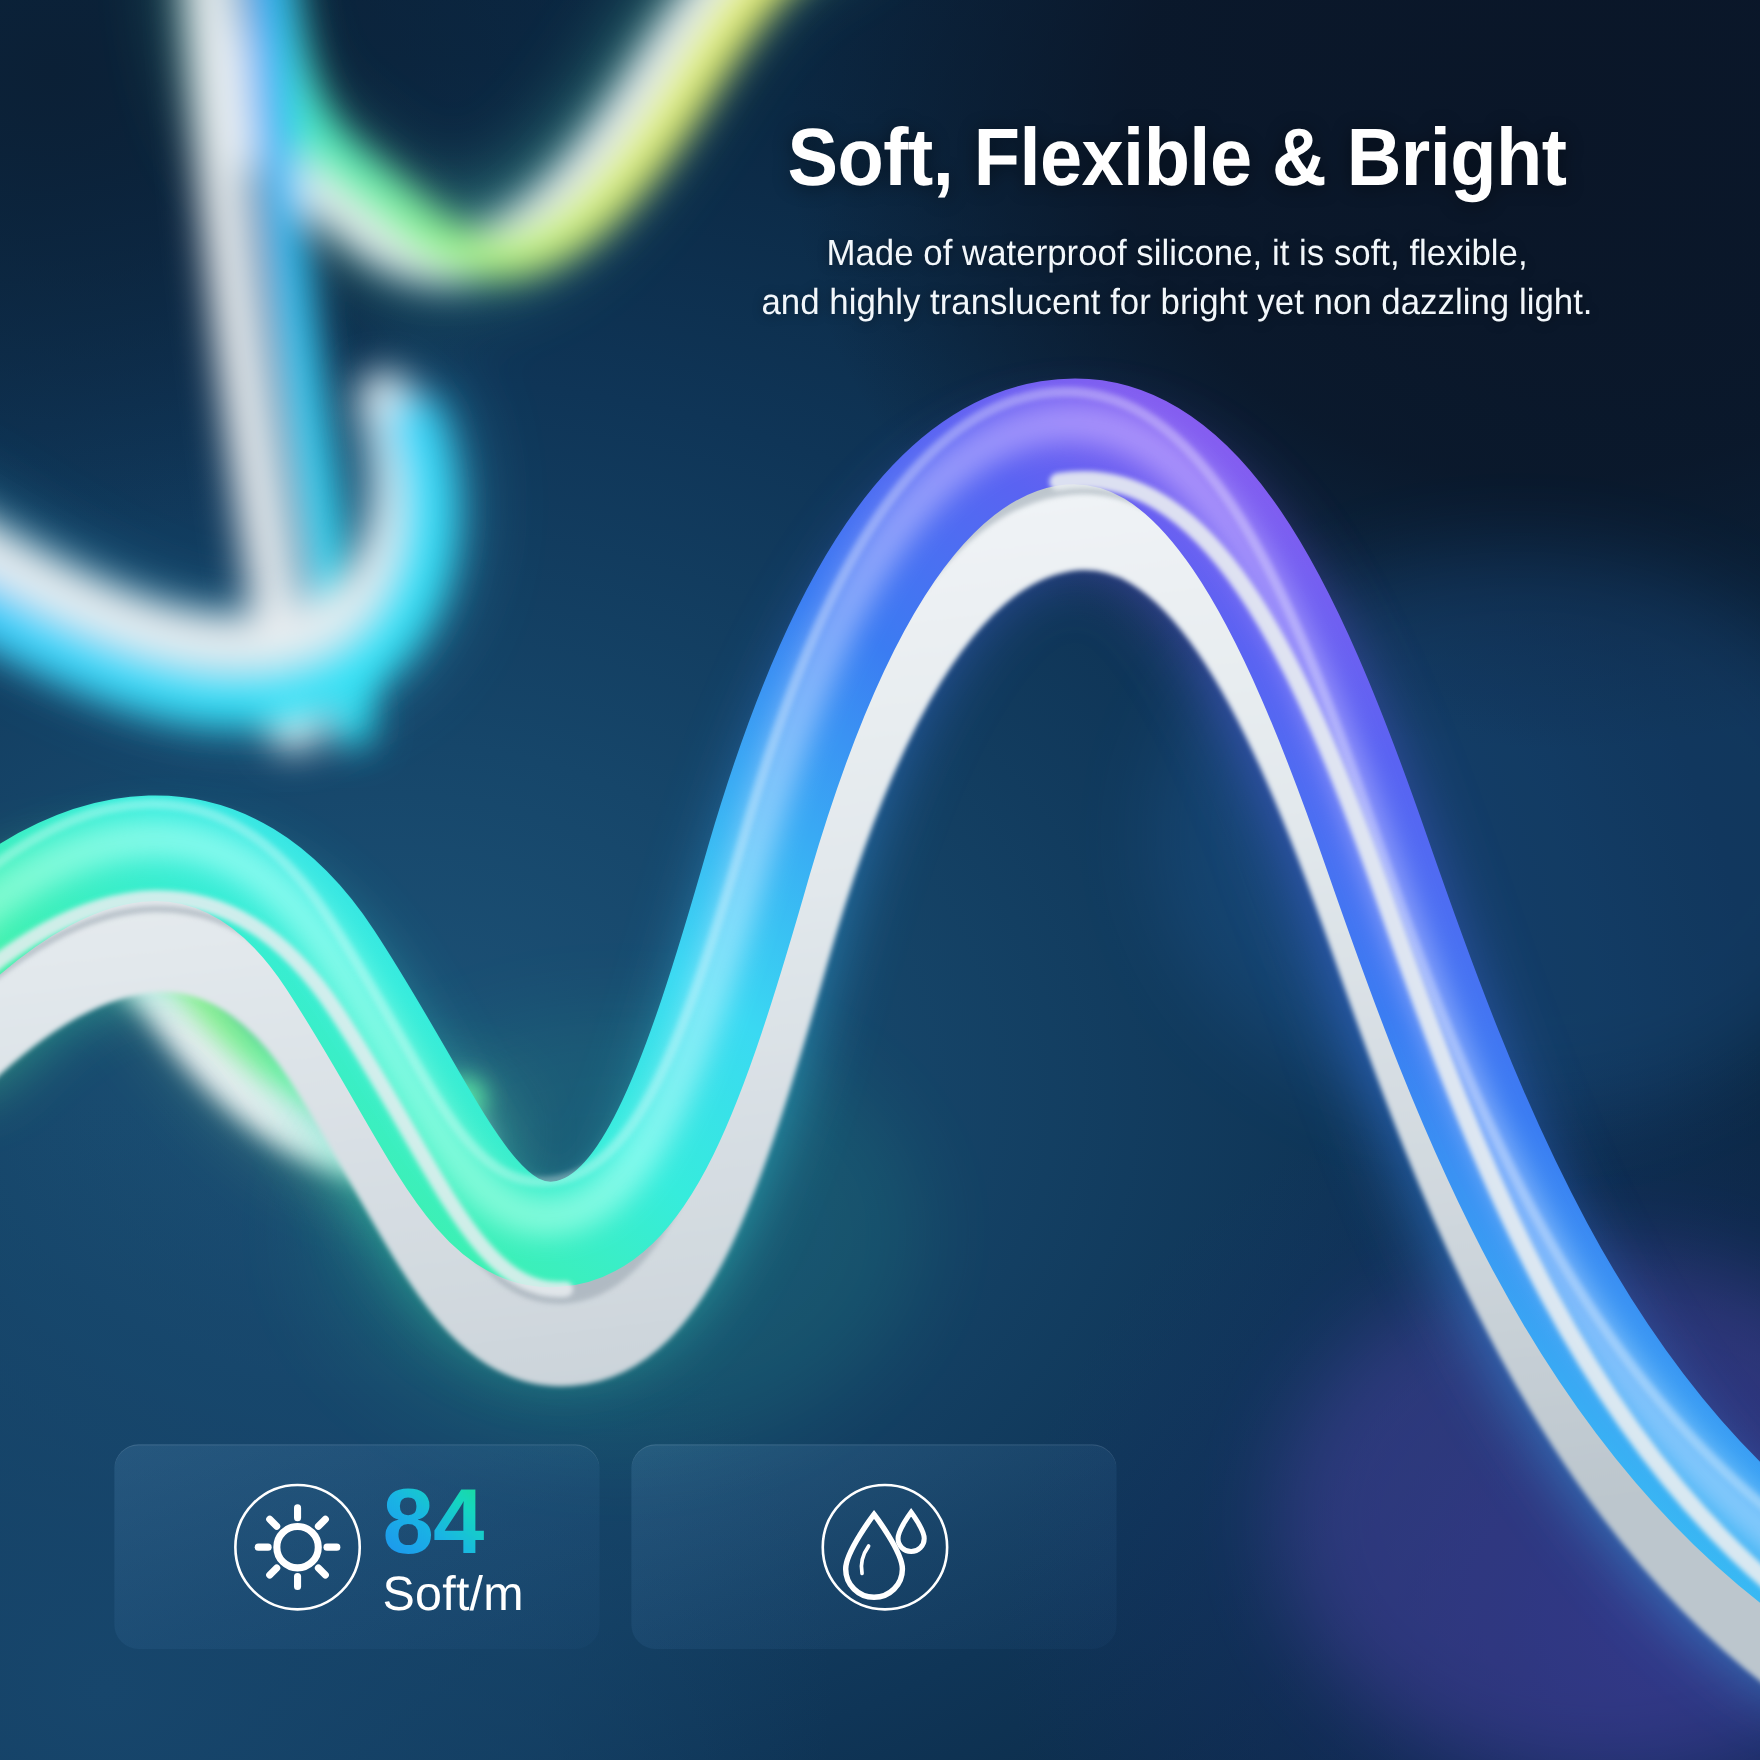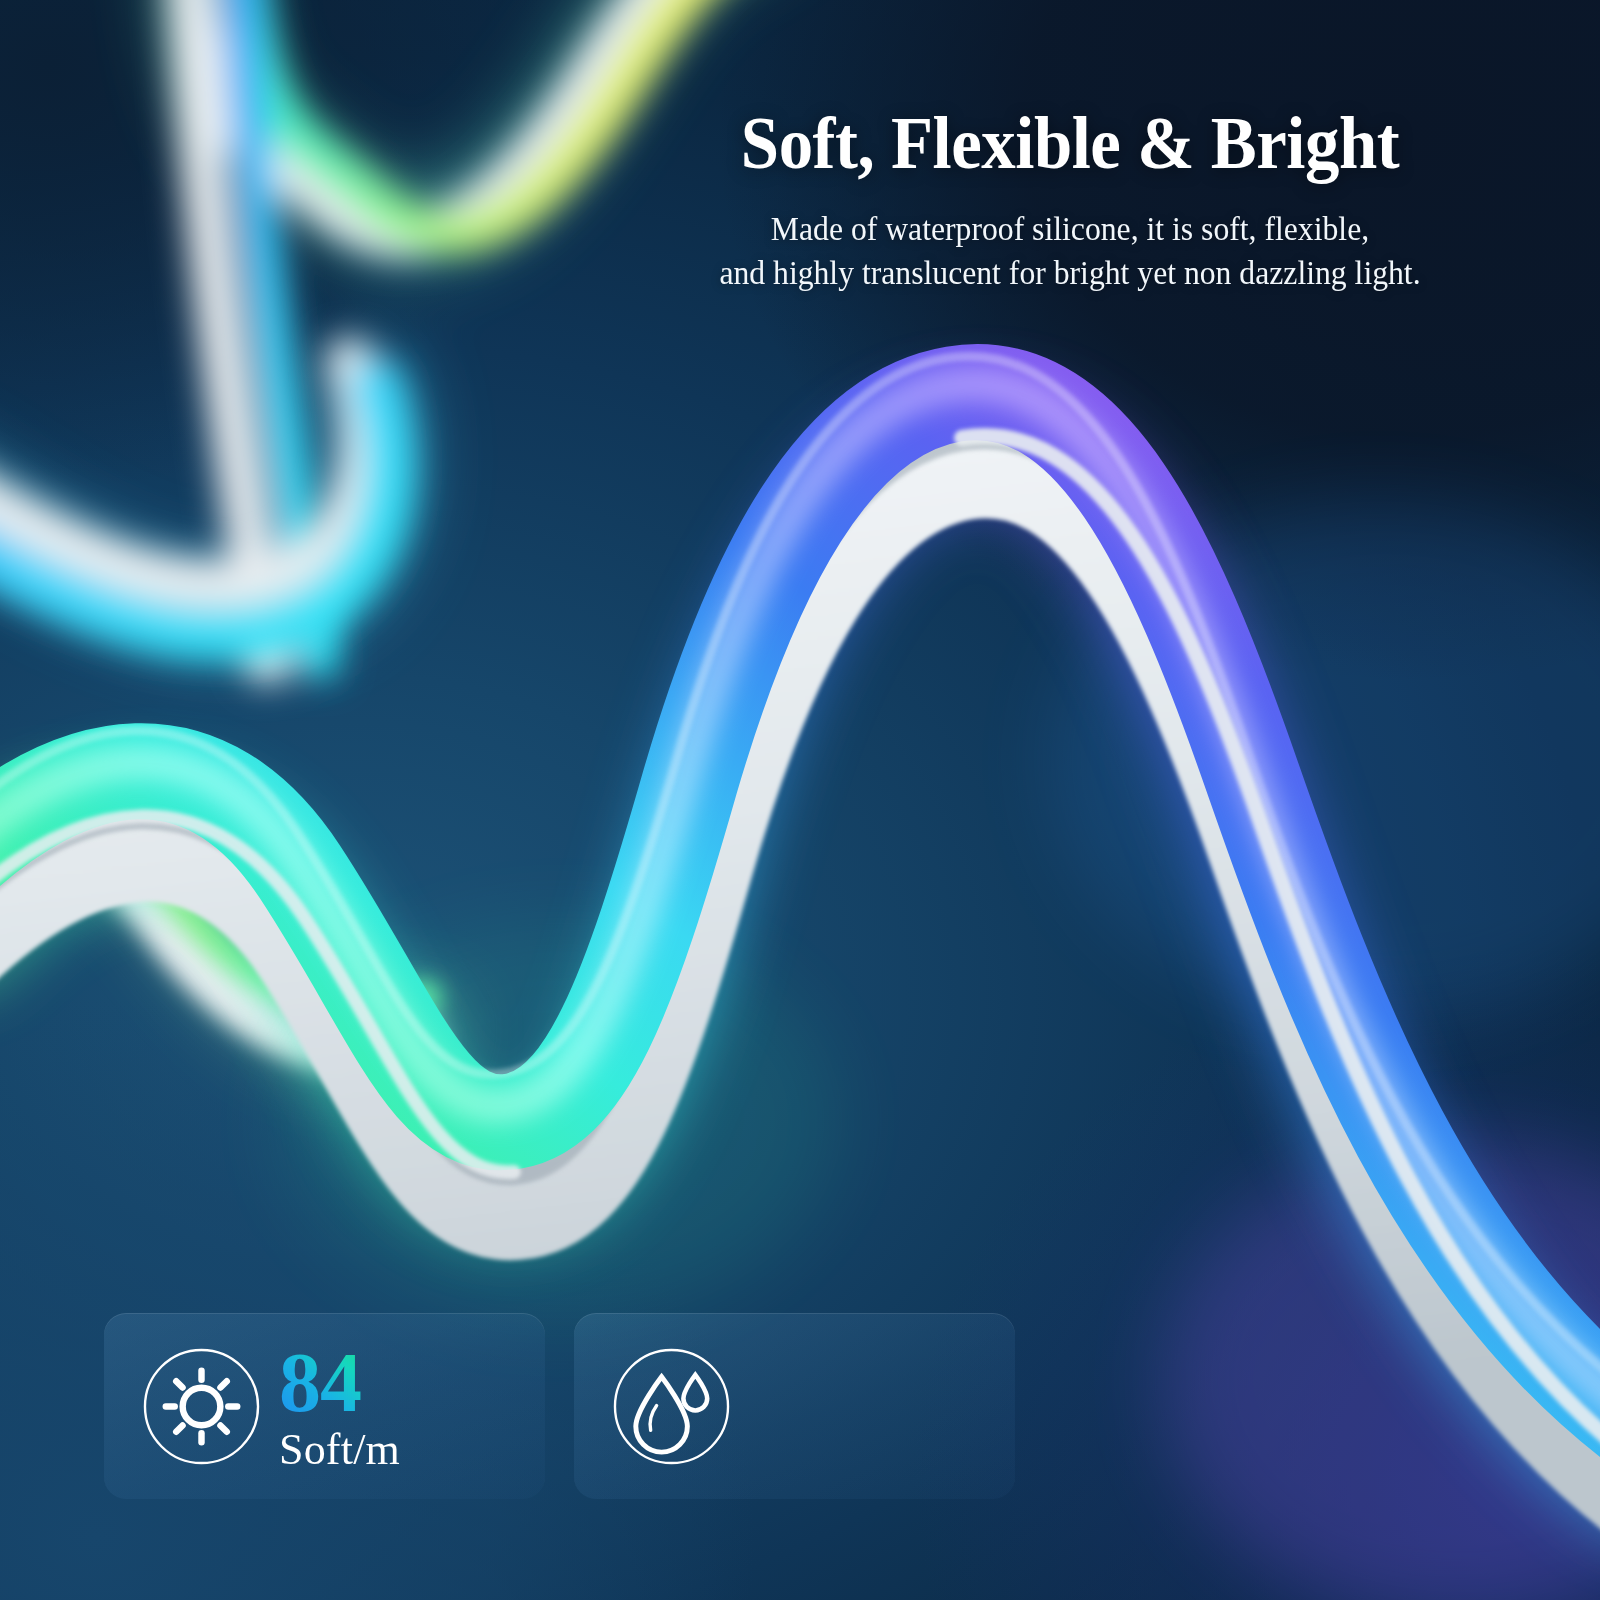--- a/index.html
+++ b/index.html
@@ -1,19 +1,19 @@
 <!DOCTYPE html>
 <html><head>
 <meta charset="utf-8">
 <style>
   html,body{margin:0;padding:0;background:#0a1a2e;}
   *{box-sizing:border-box;}
   .stage{
     position:relative;width:1600px;height:1600px;overflow:hidden;
-    font-family:Liberation Serif, serif;
+    font-family:Liberation Sans, sans-serif;
     background:
       radial-gradient(120% 90% at 22% 62%, #1d5378 0%, #16466a 22%, #0f3557 45%, #0b2843 65%, #0a1e35 100%),
       linear-gradient(135deg,#123a5c 0%,#0d2a48 40%,#0a1b30 100%);
   }
   
   .tint{position:absolute;pointer-events:none;}
   .tint-tr{inset:0;background:radial-gradient(60% 48% at 88% 8%, #0a1628 0%, rgba(10,22,40,.85) 40%, rgba(10,22,40,0) 72%);}
   .tint-bl{inset:0;background:radial-gradient(55% 45% at 6% 96%, #17466c 0%, rgba(23,70,108,.55) 45%, rgba(23,70,108,0) 75%);}
   .tint-tl{inset:0;background:radial-gradient(45% 38% at 3% 4%, #0b2036 0%, rgba(11,32,54,0) 70%);}
   .tint-br{inset:0;background:radial-gradient(50% 42% at 96% 92%, #1a2f6e 0%, rgba(26,47,110,.35) 45%, rgba(26,47,110,0) 78%);}
@@ -33,20 +33,21 @@
     text-shadow:0 1px 10px rgba(0,0,0,.4);
   }
 
   
   .badges{position:absolute;left:104px;top:1313px;display:flex;gap:29px;}
   .badge{
     width:441px;height:186px;border-radius:22px;display:flex;align-items:center;
     background:linear-gradient(160deg, rgba(92,150,195,.22) 0%, rgba(60,115,165,.16) 55%, rgba(40,90,140,.10) 100%);
     box-shadow:inset 0 1px 0 rgba(255,255,255,.10);
     padding:0 0 0 38px;
+    justify-content:center;
   }
   .badge .icon{flex:0 0 auto;width:119px;height:119px;margin-right:18px;}
   .badge .txt{display:flex;flex-direction:column;justify-content:center;line-height:1;}
   .bignum{
     font-size:84px;font-weight:700;letter-spacing:-1px;
     background:linear-gradient(40deg,#1e8ff0 0%,#19b4e4 38%,#15d6c0 62%,#23e06a 100%);
     -webkit-background-clip:text;background-clip:text;color:transparent;
     margin-bottom:3px;
   }
   .bignum.ip{

